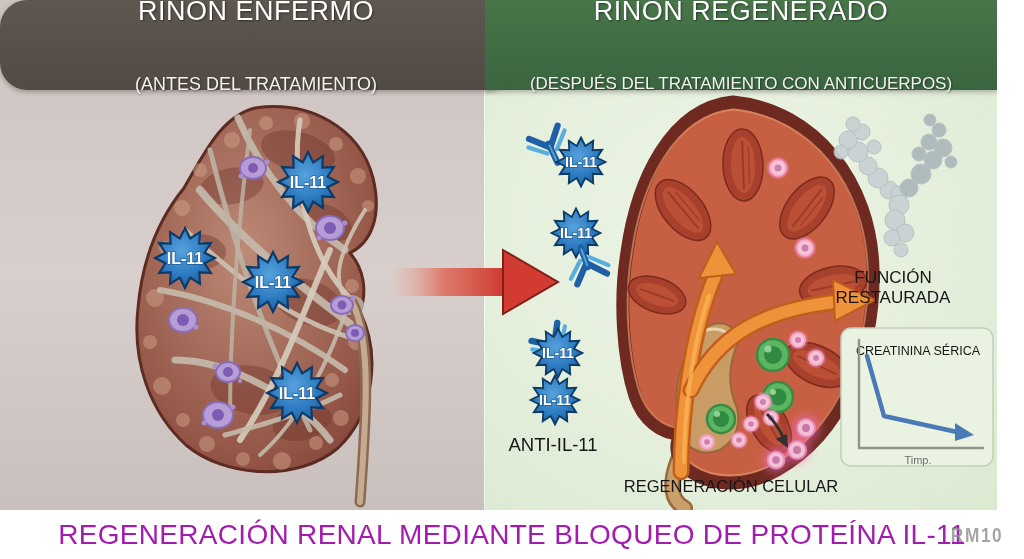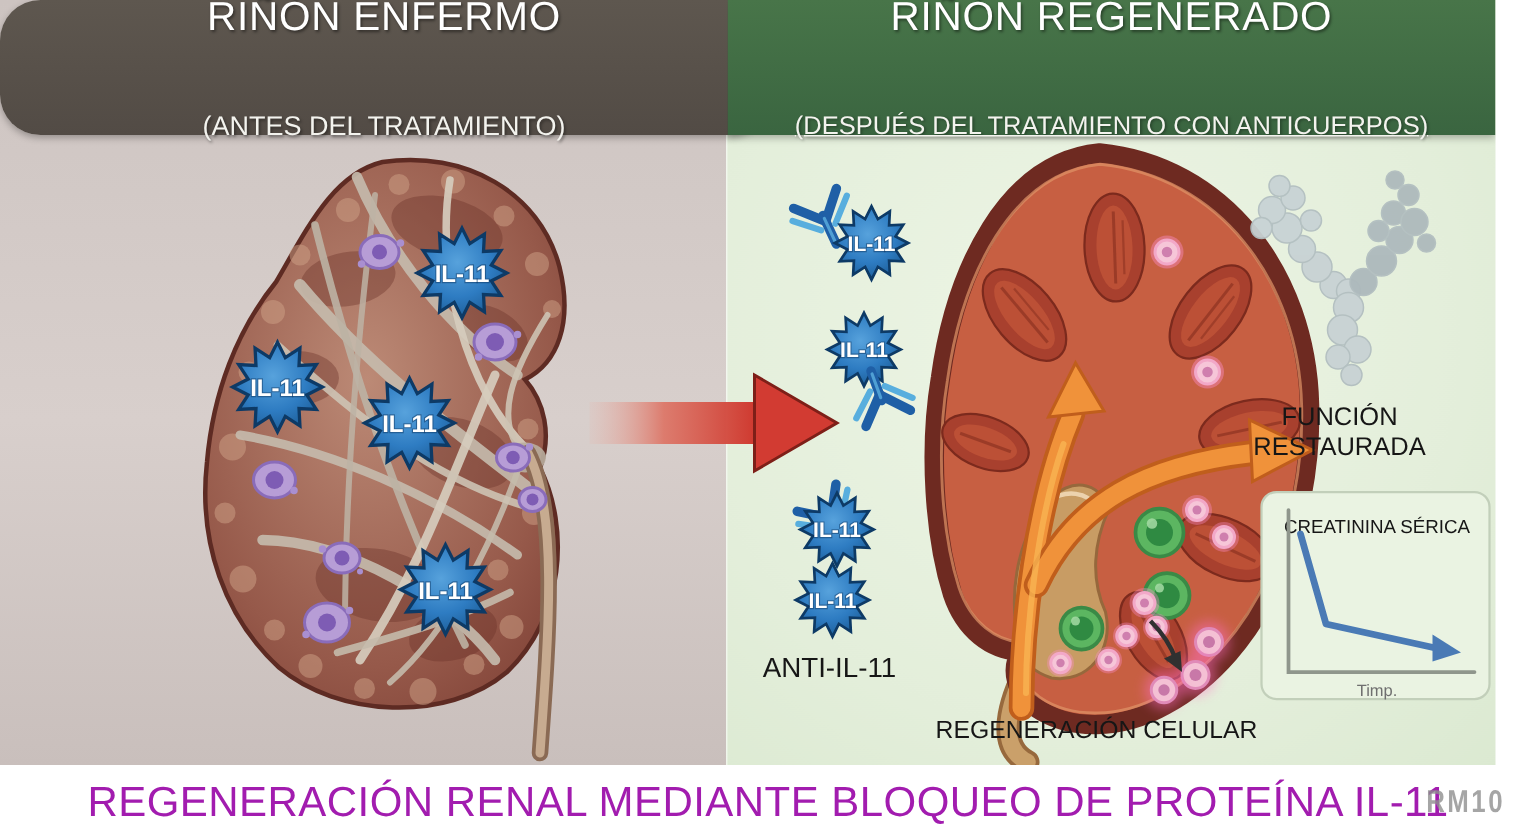--- a/index.html
+++ b/index.html
@@ -8,21 +8,21 @@
   .panel{position:absolute;top:0;height:510px;width:512px;overflow:hidden;}
   .panel.left{left:0;background:linear-gradient(180deg,#cdc4c1 0%,#d8cfcc 55%,#c9bfbc 100%);}
   .panel.right{left:484px;background:radial-gradient(ellipse at 45% 45%,#edf5e5 0%,#e3eeda 65%,#dbe9d1 100%);
                border-left:1px solid rgba(255,255,255,.55);}
   .hdr{position:absolute;top:0;left:0;right:0;height:90px;display:flex;flex-direction:column;
        align-items:center;justify-content:center;gap:3px;box-shadow:0 2px 5px rgba(0,0,0,.28);z-index:3;}
   .hdr.hl{background:linear-gradient(#5e574f,#524b45);border-radius:27px;}
   .hdr.hr{background:linear-gradient(#487549,#3a6540);}
   .hdr .t{color:#ffffff;font-size:27px;letter-spacing:.5px;text-shadow:1px 1px 2px rgba(0,0,0,.45);}
   .hdr .s{color:#f3f3ee;font-size:18px;text-shadow:1px 1px 2px rgba(0,0,0,.4);margin-top:44px;}
-  .hdr.hr .s{font-size:17px;text-decoration:underline;}
+  .hdr.hr .s{font-size:17px;}
   svg.bodysvg{position:absolute;top:90px;left:0;display:block;}
   .arrow-layer{position:absolute;left:388px;top:237px;z-index:4;}
   .caption-band{position:absolute;left:0;top:510px;width:1024px;height:49px;background:#ffffff;
                 display:flex;align-items:center;justify-content:center;z-index:5;}
   .caption{font-size:28px;color:#a21caf;letter-spacing:.3px;}
   .watermark{position:absolute;right:1px;top:13px;width:88px;overflow:hidden;font-size:21px;font-weight:700;
              color:#8f8f8f;opacity:.8;letter-spacing:2px;transform:scaleX(.82);transform-origin:right center;white-space:nowrap;}
   text{font-family:"Liberation Sans",sans-serif;}
   .il11t{fill:#ffffff;font-weight:bold;font-size:16px;text-anchor:middle;paint-order:stroke;stroke:rgba(9,44,84,.45);stroke-width:1.5px;}
   .il11t.sm{font-size:14px;}

